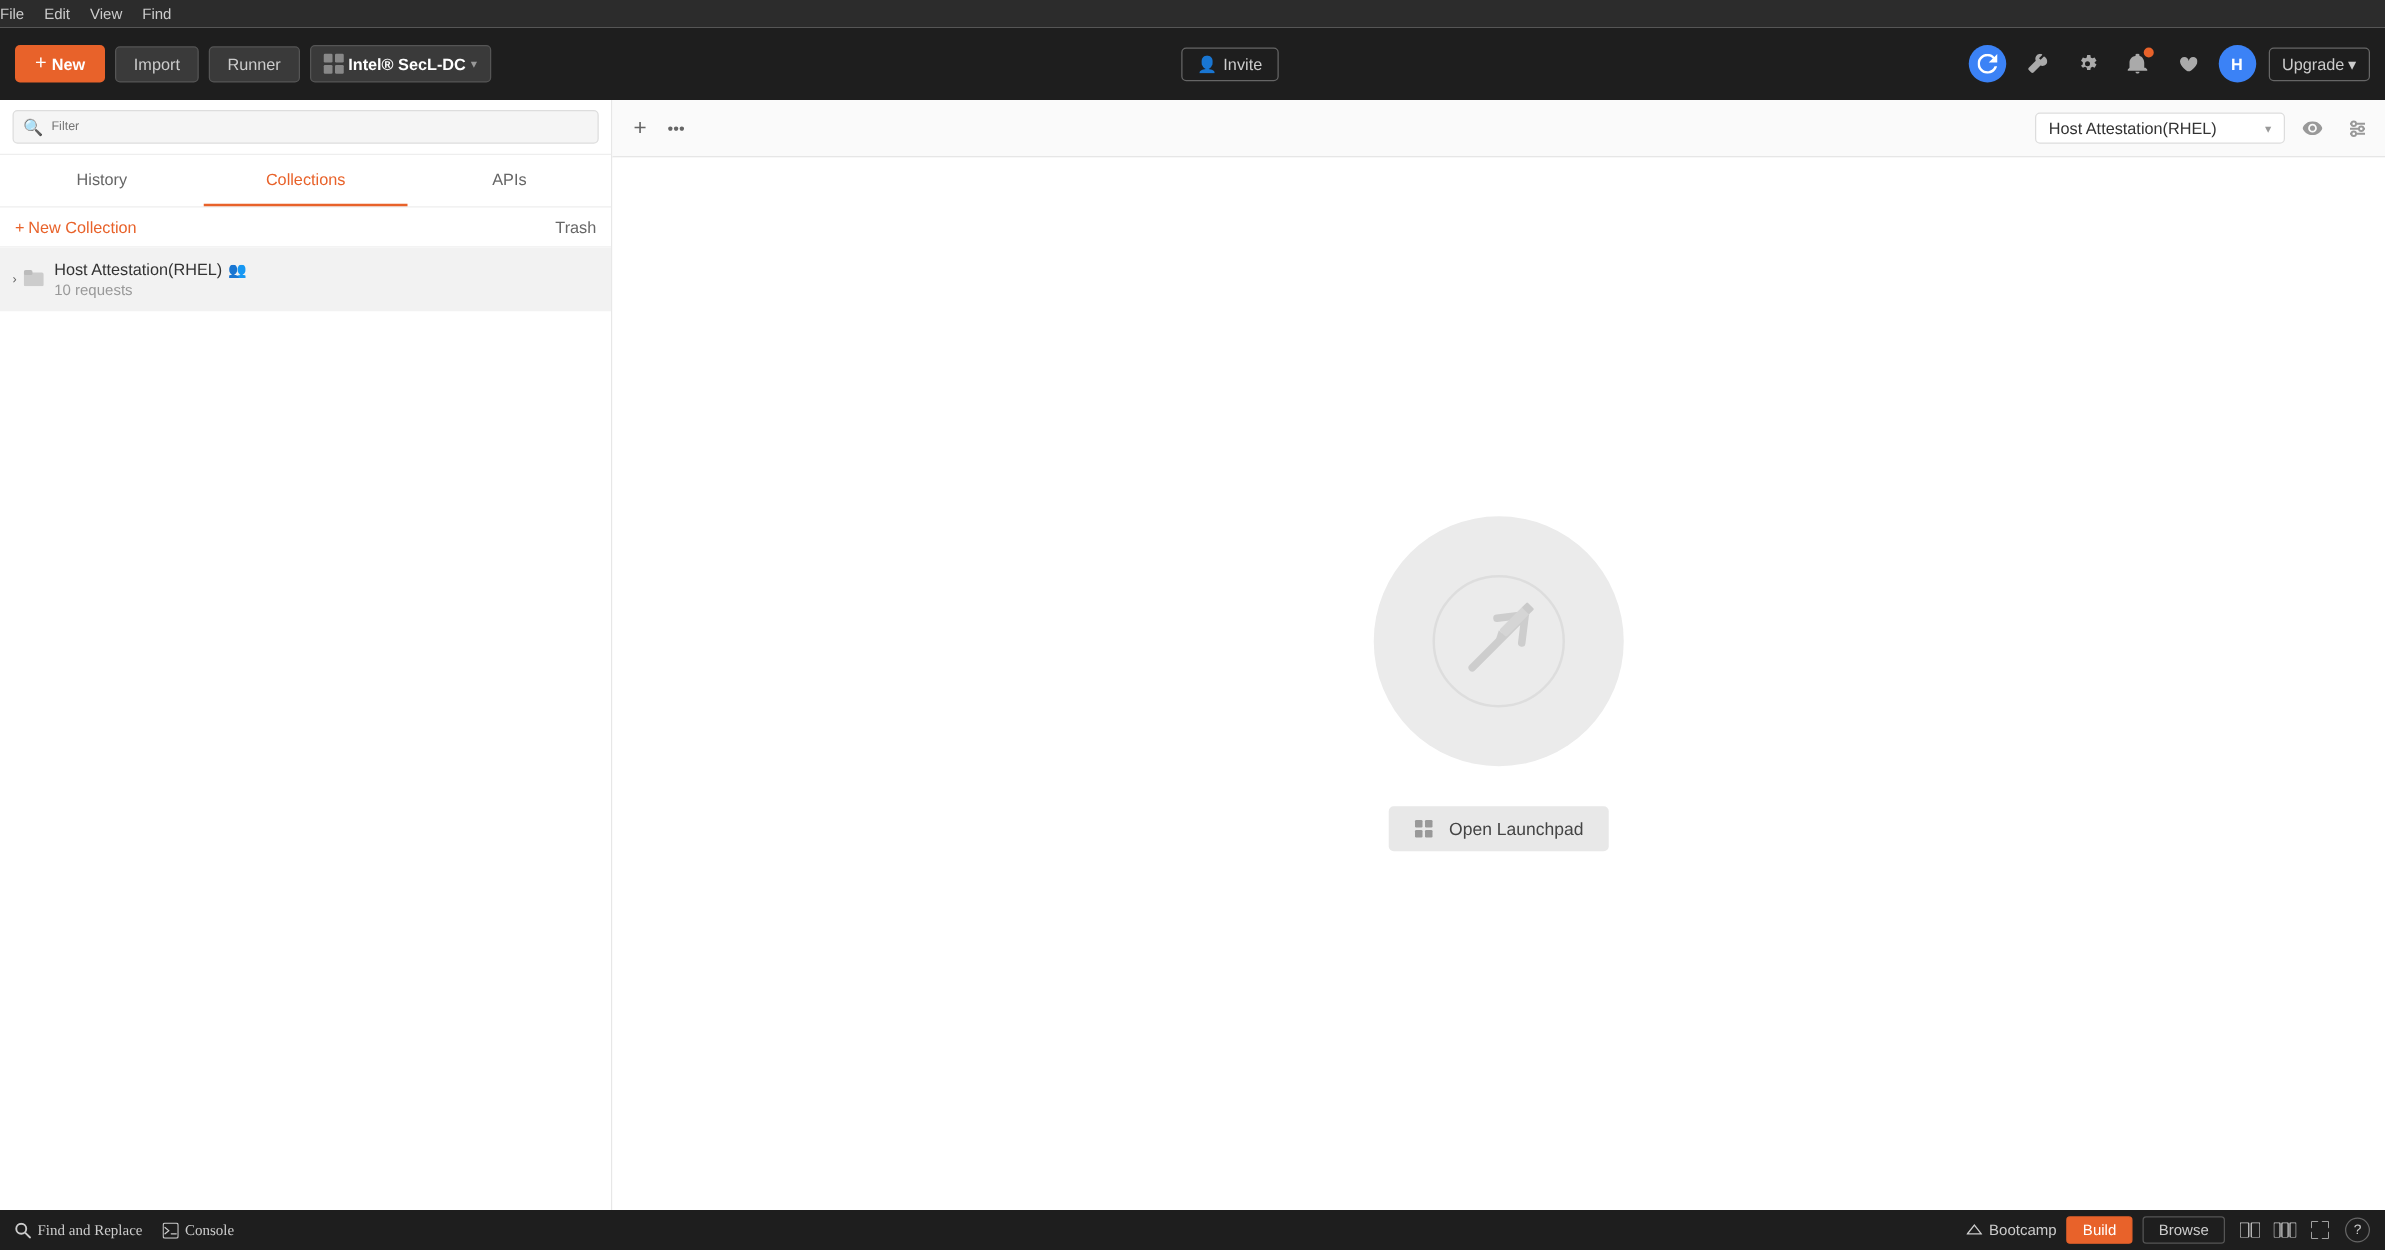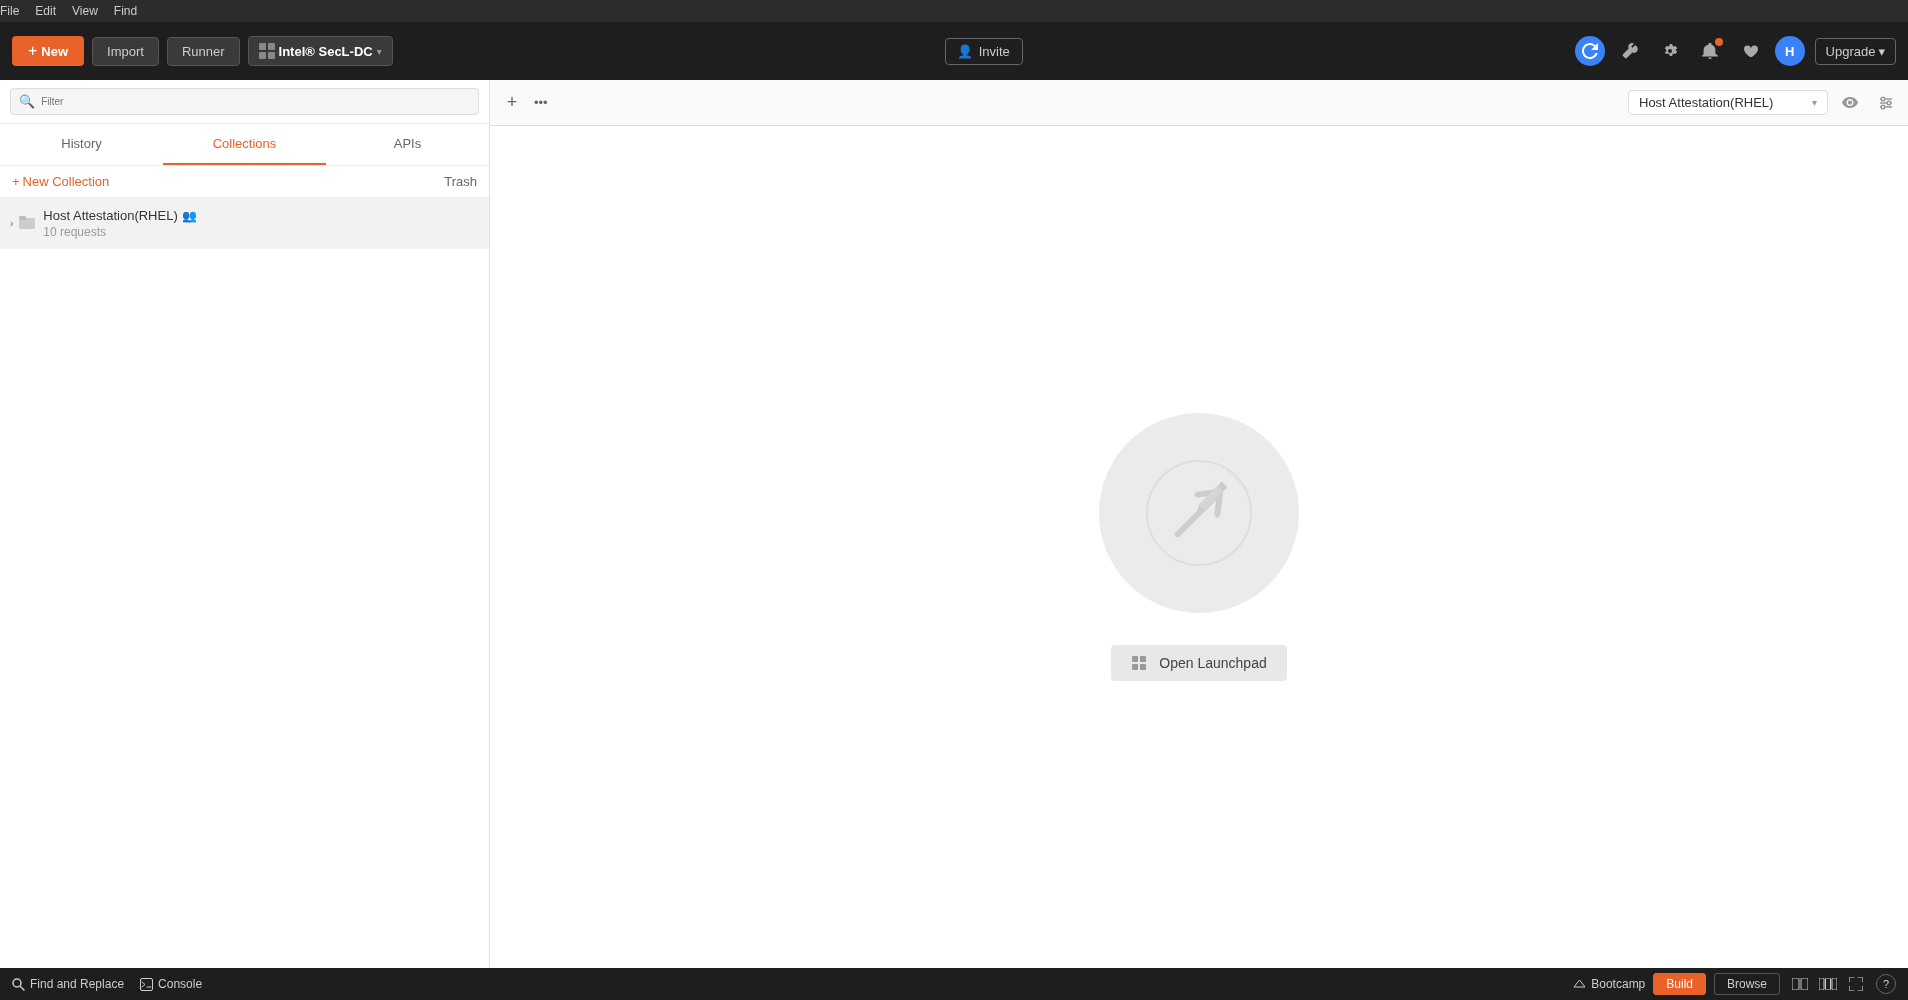--- a/index.html
+++ b/index.html
@@ -385,20 +385,21 @@
       display: flex;
       align-items: center;
       padding: 0 12px;
       flex-shrink: 0;
       justify-content: space-between;
     }
     .bottom-left {
       display: flex;
       align-items: flex-end;
       gap: 16px;
+      font-family: Liberation Serif, serif;
     }
     .bottom-item {
       display: flex;
       align-items: center;
       gap: 5px;
       color: #ccc;
       font-size: 12px;
       cursor: pointer;
     }
     .bottom-right {

